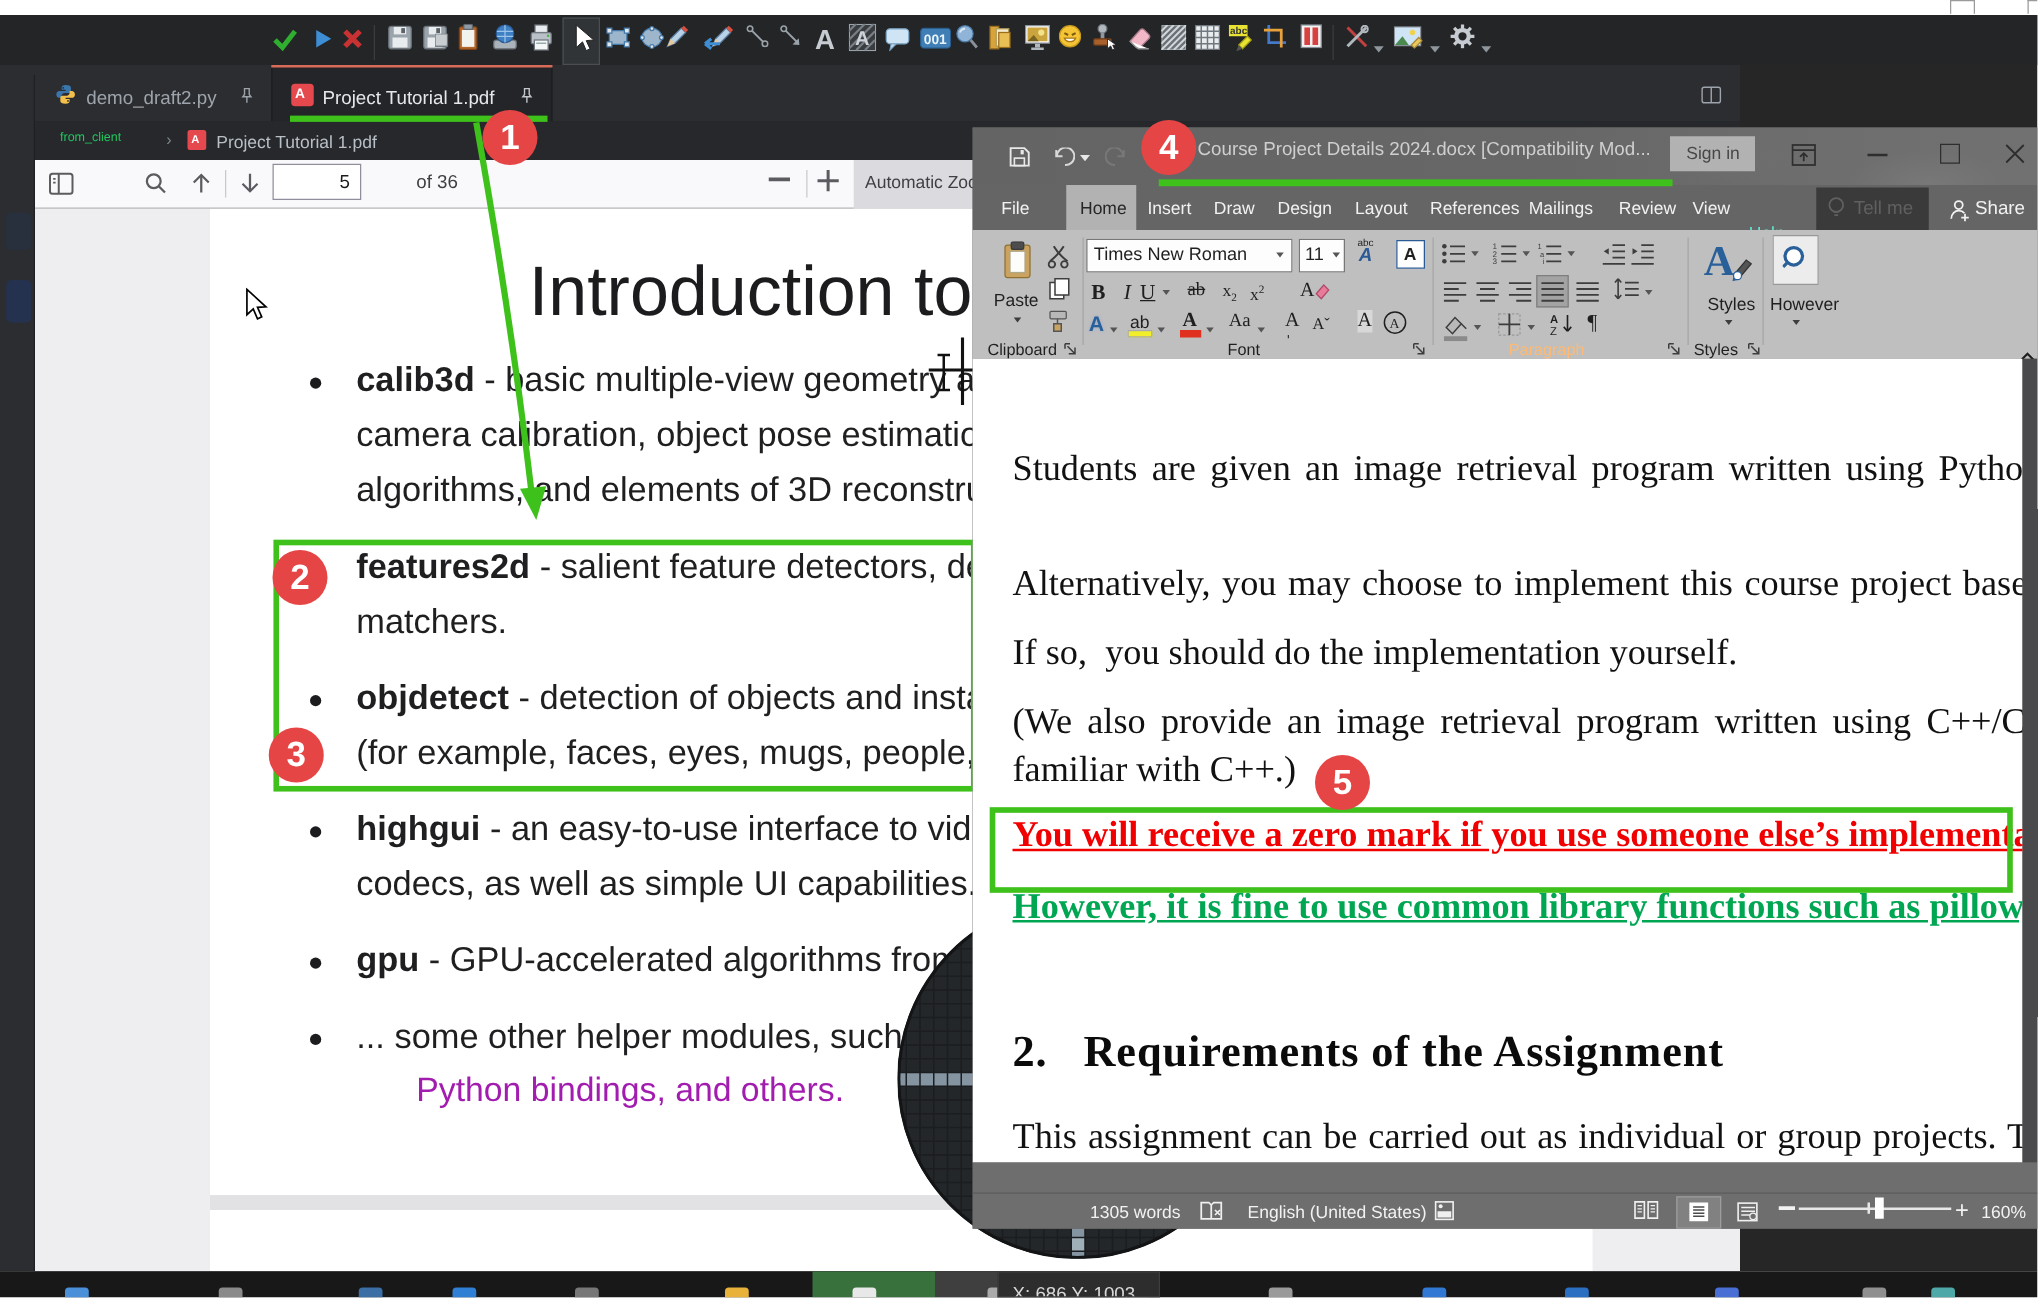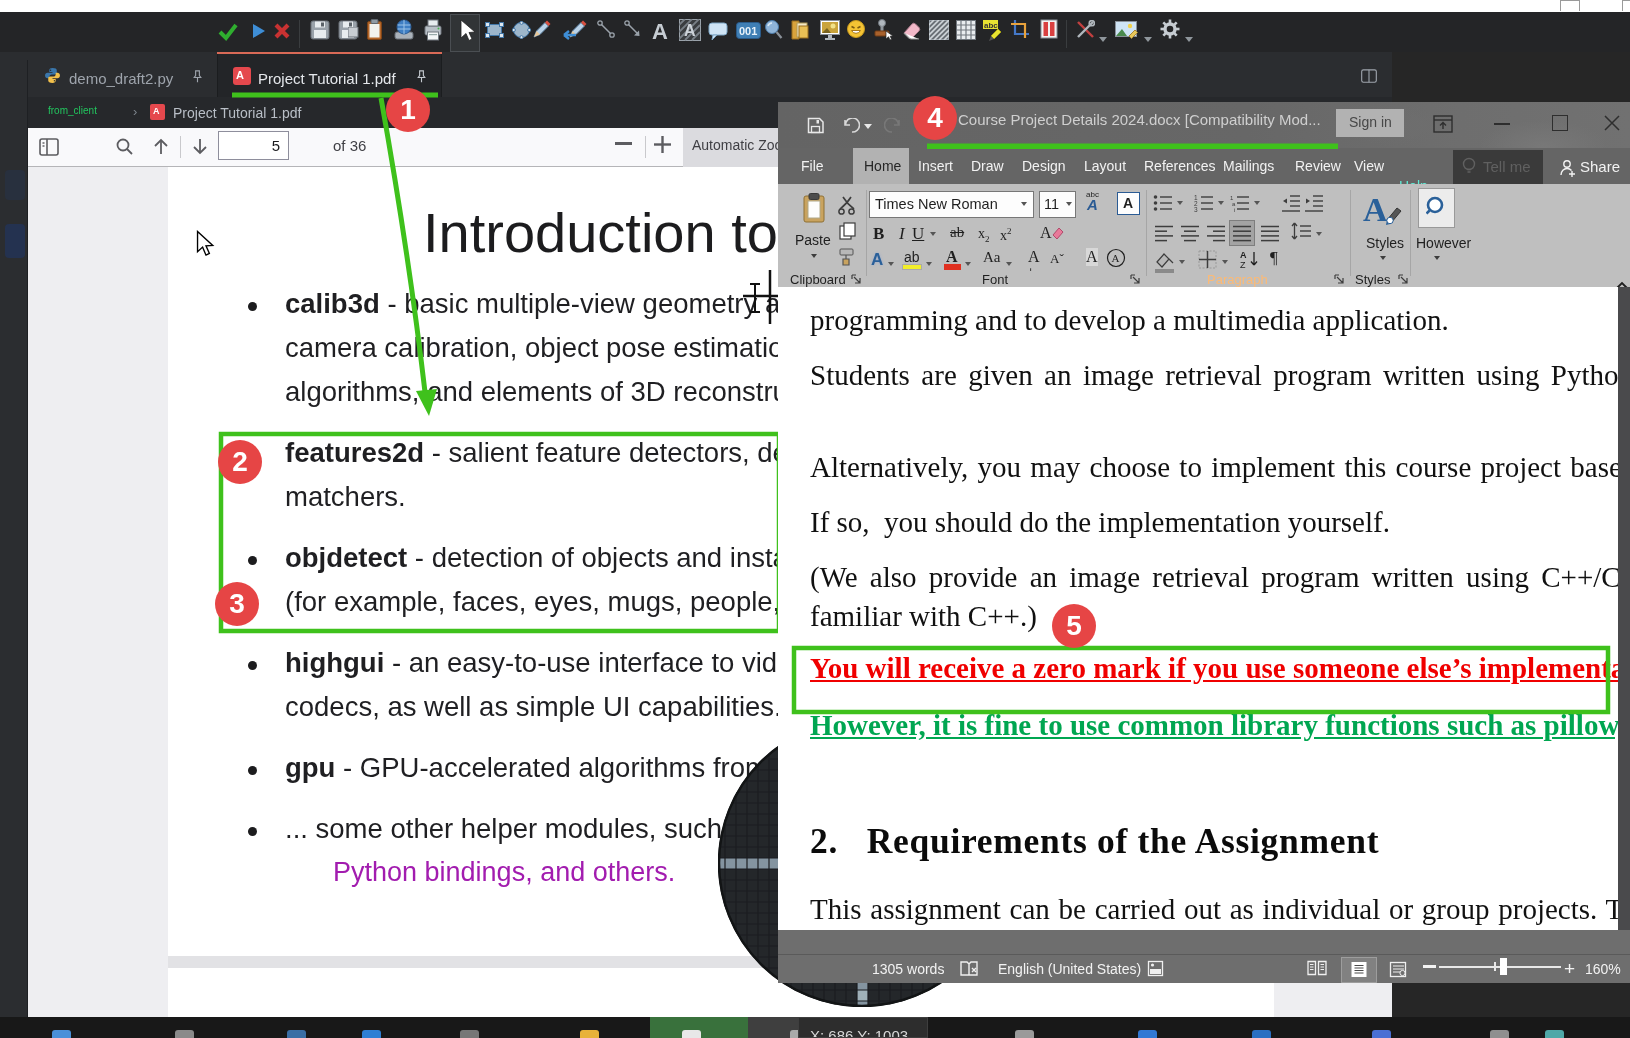--- a/index.html
+++ b/index.html
@@ -670,21 +670,20 @@
       <div class="abs" style="left:638px;top:139px;font-size:14px;color:#1f1f1f;">However</div>
       <div class="abs" style="left:656px;top:160px;width:0;height:0;border-left:3.5px solid transparent;border-right:3.5px solid transparent;border-top:4.5px solid #3d3d3d;"></div>
       <svg class="abs" style="left:838px;top:184px;" width="12" height="11" viewBox="0 0 12 11">
         <path d="M1 8 L6 3 L11 8" stroke="#1f1f1f" stroke-width="1.8" fill="none"></path>
       </svg>
     </div>
 
   <div class="abs" style="left:0;top:185px;width:840px;height:643px;background:#ffffff;"></div>
   <div class="abs" style="left:840px;top:185px;width:12px;height:643px;background:#4a4a4c;"></div>
   <div class="abs" id="doctext" style="left:0;top:185px;width:840px;height:643px;overflow:hidden;">
-      <div class="abs" style="left:32px;top:17px;font-size:29px;color:#111;white-space:nowrap;word-spacing:0px;font-family:'Liberation Serif', serif;">programming and to develop a multimedia application.</div>
       <div class="abs" style="left:32px;top:72px;font-size:29px;color:#111;white-space:nowrap;word-spacing:4.2px;font-family:'Liberation Serif', serif;">Students are given an image retrieval program written using Python. You modify</div>
       <div class="abs" style="left:32px;top:164px;font-size:29px;color:#111;white-space:nowrap;word-spacing:2px;font-family:'Liberation Serif', serif;">Alternatively, you may choose to implement this course project based on something</div>
       <div class="abs" style="left:32px;top:219px;font-size:29px;color:#111;white-space:nowrap;word-spacing:0px;font-family:'Liberation Serif', serif;">If so,&nbsp; you should do the implementation yourself.</div>
       <div class="abs" style="left:32px;top:274px;font-size:29px;color:#111;white-space:nowrap;word-spacing:5px;font-family:'Liberation Serif', serif;">(We also provide an image retrieval program written using C++/C. You may use it</div>
       <div class="abs" style="left:32px;top:313px;font-size:29px;color:#111;white-space:nowrap;word-spacing:0px;font-family:'Liberation Serif', serif;">familiar with C++.)</div>
       <div class="abs" style="left:32px;top:365px;font-size:29px;font-weight:bold;color:#f00000;text-decoration:underline;white-space:nowrap;word-spacing:0px;font-family:'Liberation Serif', serif;">You will receive a zero mark if you use someone else’s implementation of CBIR.</div>
       <div class="abs" style="left:32px;top:422px;font-size:29px;font-weight:bold;color:#00a651;text-decoration:underline;white-space:nowrap;word-spacing:0px;font-family:'Liberation Serif', serif;">However, it is fine to use common library functions such as pillow, numpy</div>
       <div class="abs" style="left:32px;top:533px;font-size:35.5px;font-weight:bold;color:#0b0b0b;white-space:nowrap;letter-spacing:0.7px;font-family:'Liberation Serif', serif;">2.&nbsp;&nbsp; Requirements of the Assignment</div>
       <div class="abs" style="left:32px;top:606px;font-size:29px;color:#111;white-space:nowrap;word-spacing:1.5px;font-family:'Liberation Serif', serif;">This assignment can be carried out as individual or group projects. The group si</div>
     </div>

